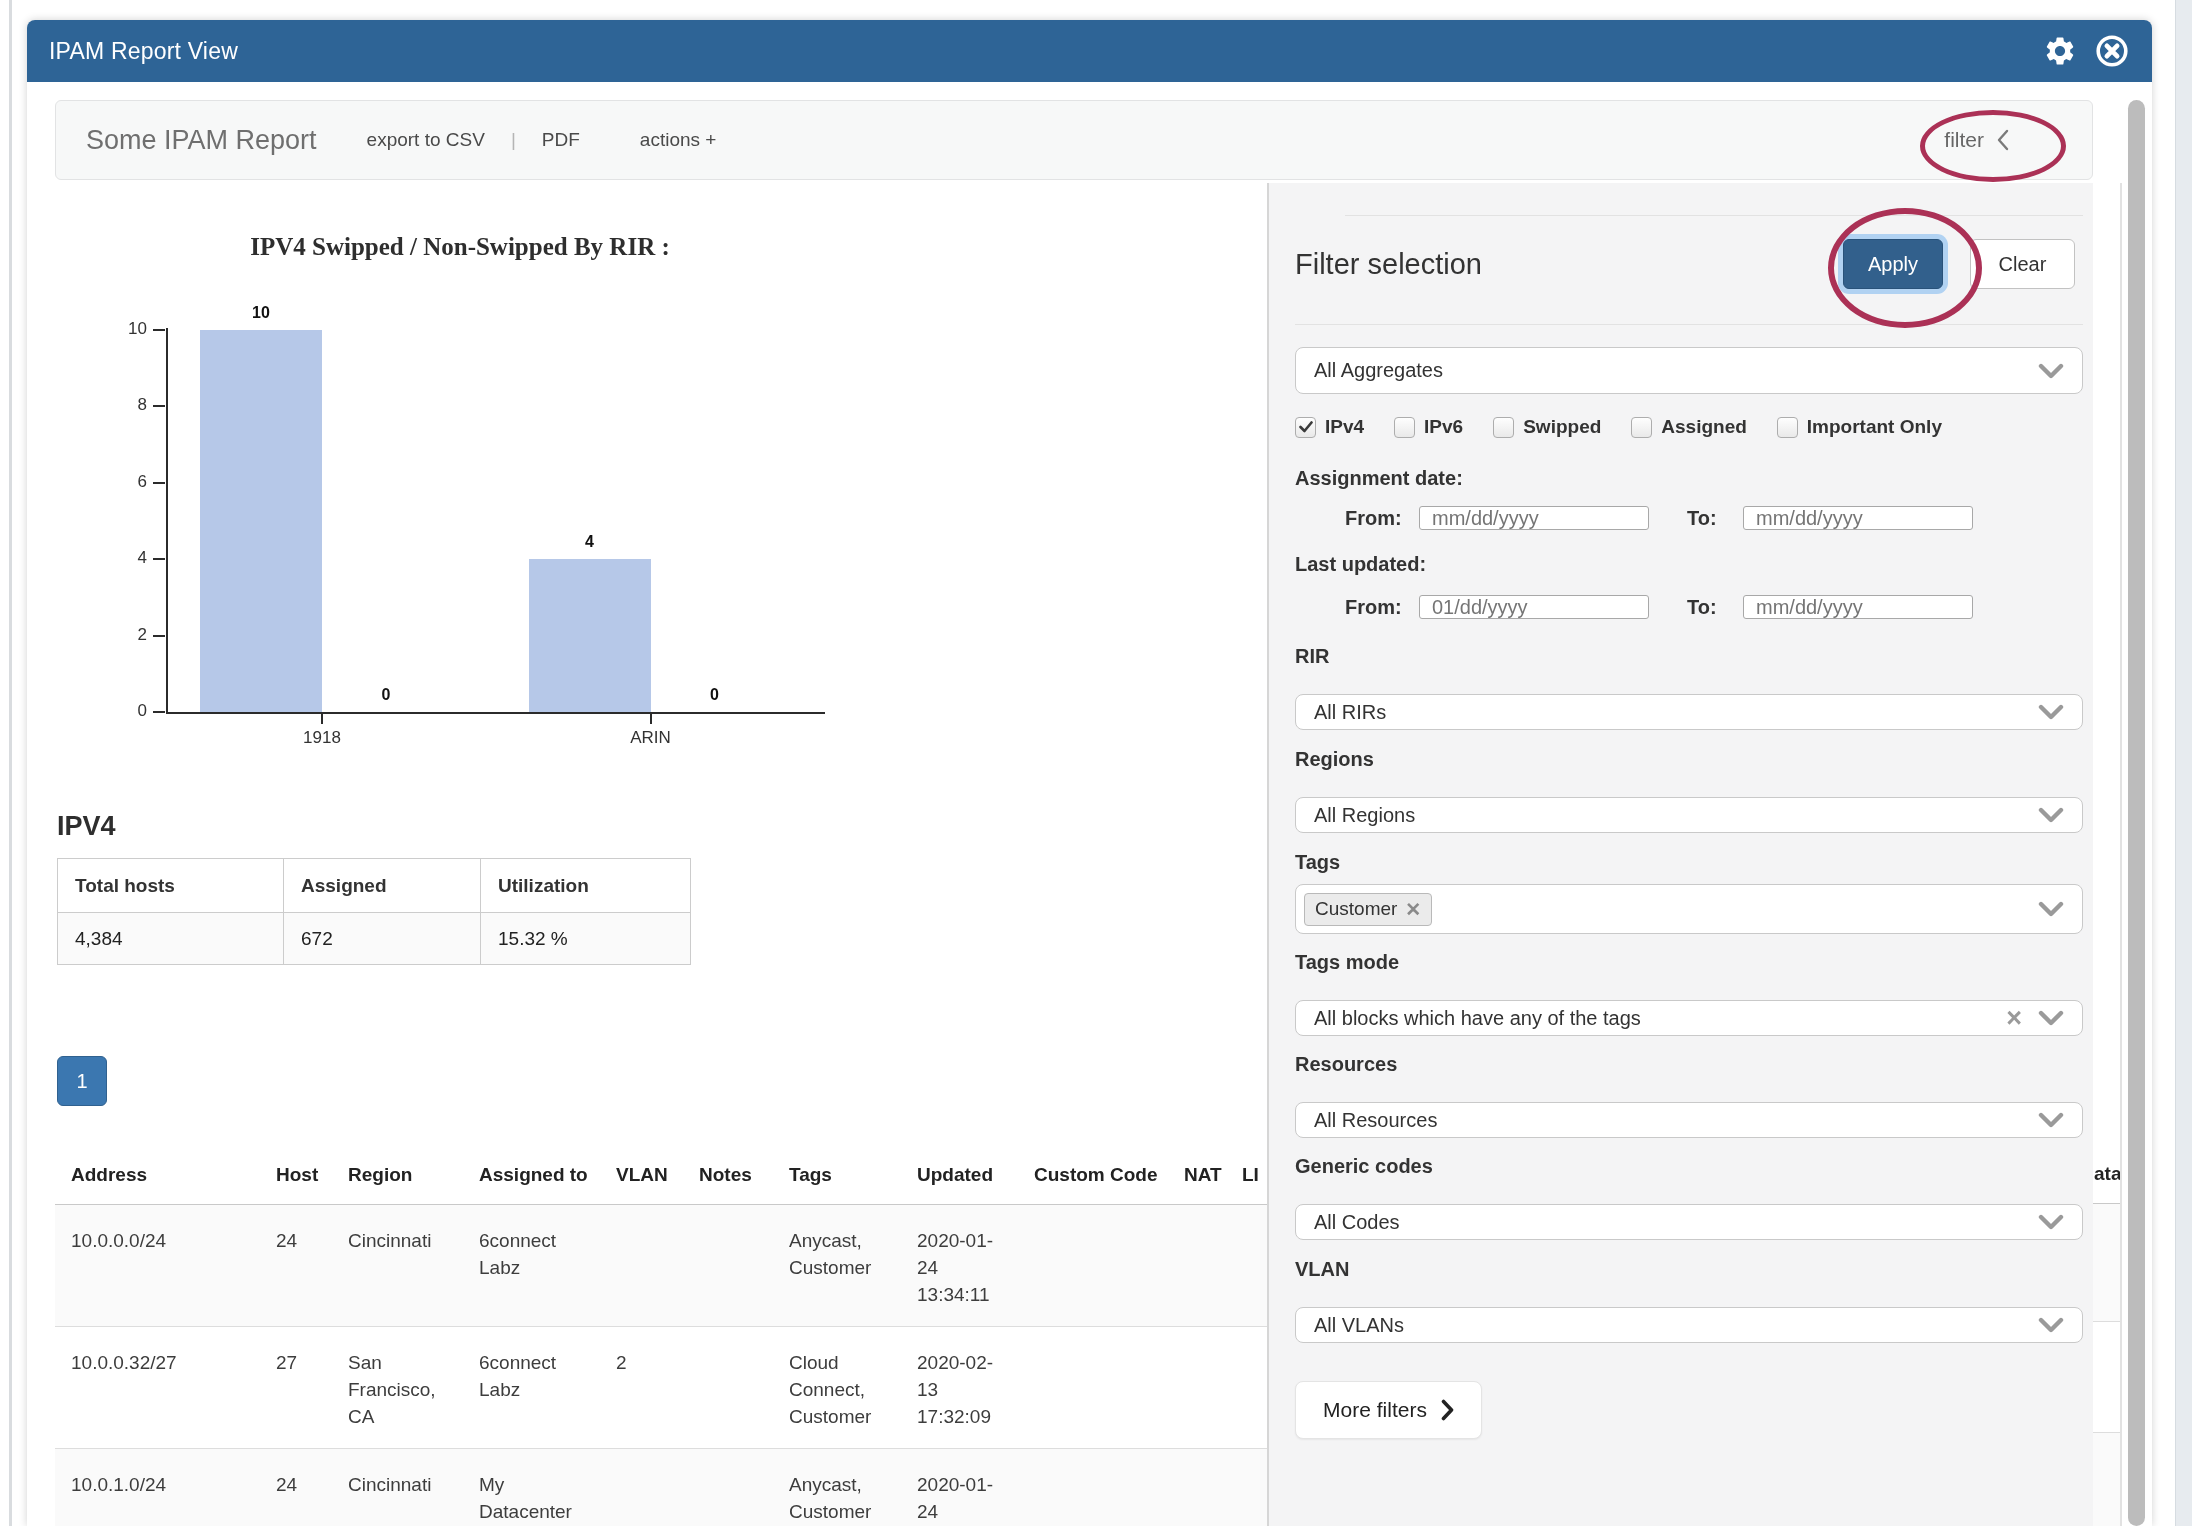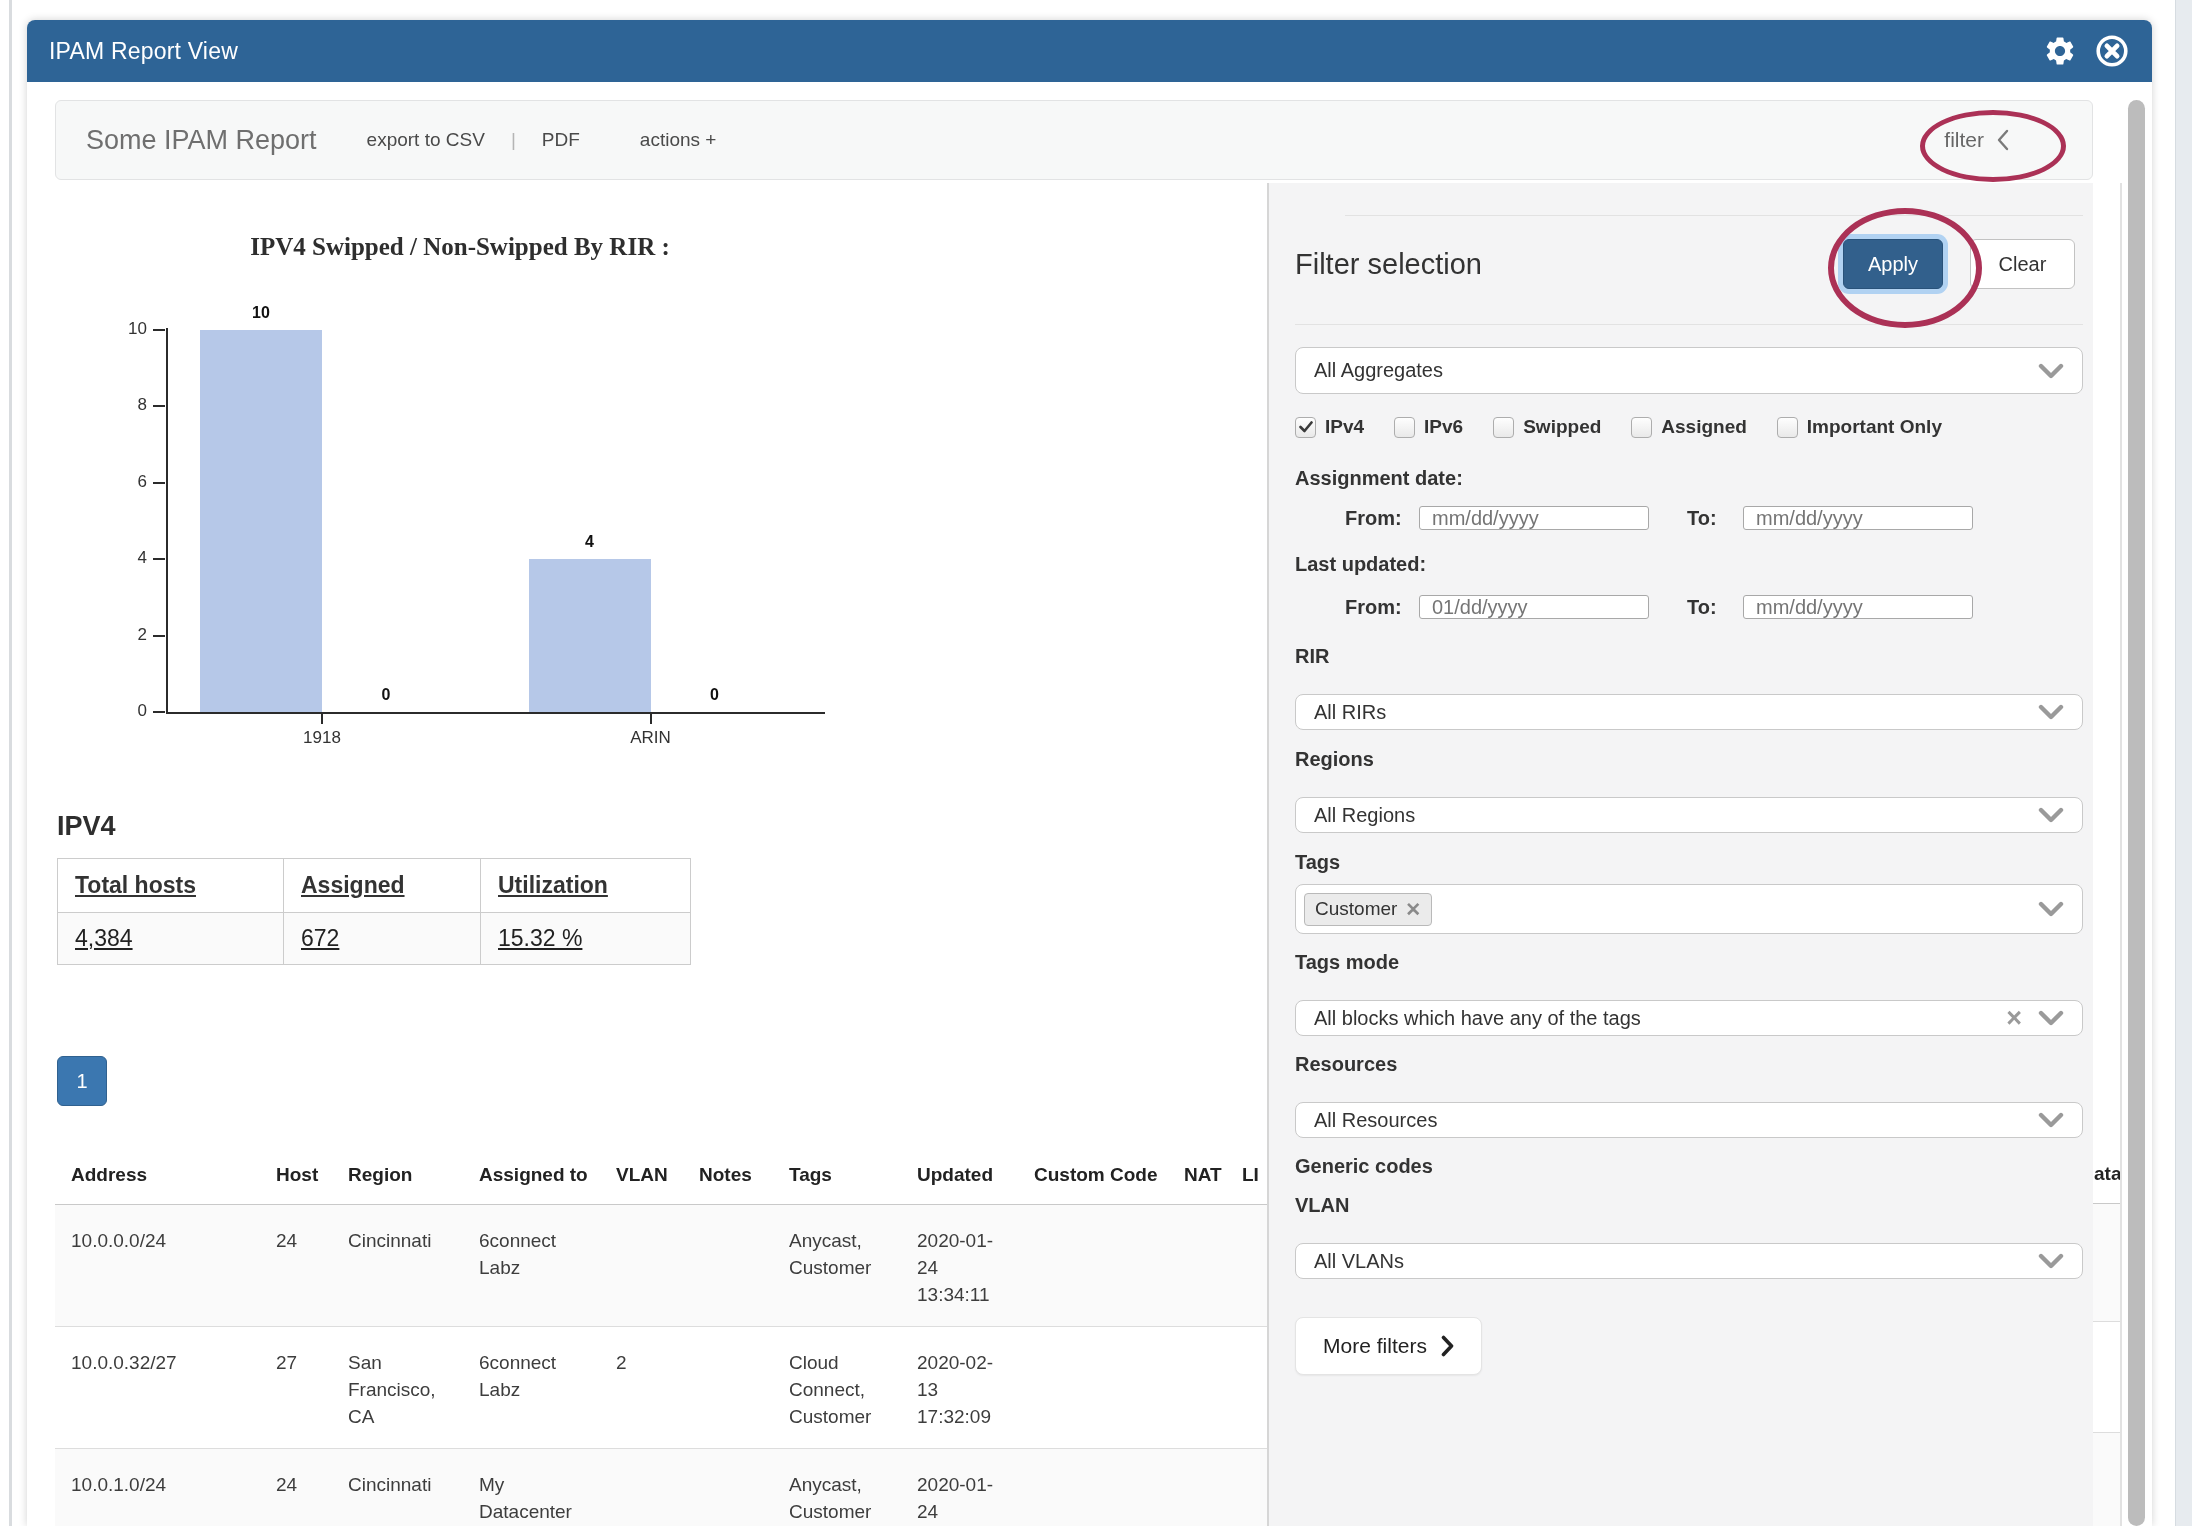--- a/index.html
+++ b/index.html
@@ -47,21 +47,21 @@
   .bar { position:absolute; background:#b6c8e8; }
   .bar-label { position:absolute; font-size:16px; font-weight:bold; color:#111; text-align:center; }
   .ytick-label { position:absolute; font-size:17px; color:#333; text-align:right; }
   .ytick-dash { position:absolute; background:#2b2b2b; }
   .xtick { position:absolute; background:#2b2b2b; }
   .cat-label { position:absolute; font-size:17px; color:#333; text-align:center; }
 
   
   .ipv4-heading { position:absolute; left:2px; top:628px; font-size:27px; font-weight:bold; color:#2e2e2e; }
   .summary-table { position:absolute; left:2px; top:675px; border-collapse:collapse; }
-  .summary-table th, .summary-table td { border:1px solid #ccc; font-size:23px; text-align:left; padding:0 0 0 17px;text-decoration:underline; }
+  .summary-table th, .summary-table td { border:1px solid #ccc; font-size:19px; text-align:left; padding:0 0 0 17px; }
   .summary-table th { font-weight:bold; height:54px; background:#fff; }
   .summary-table td { height:52px; background:#fafafa; color:#222; }
 
   .page-btn { position:absolute; left:2px; top:873px; width:50px; height:50px; background:#3b77b0;
               border:1px solid #30618f; border-radius:6px; color:#fff; font-size:20px;
               display:flex; align-items:center; justify-content:center; cursor:pointer; }
 
   
   .records-table { position:absolute; left:0; top:965px; width:1391px; border-collapse:collapse; table-layout:fixed; }
   .records-table th { font-size:19px; font-weight:bold; color:#222; text-align:left;
@@ -435,20 +435,29 @@
           <span>All Resources</span>
           <span class="spacer"></span>
           <span class="chev-icon">
               <svg width="26" height="16" viewBox="0 0 26 16" fill="none">
                 <polyline points="3,3 13,13 23,3" stroke="#9a9a9a" stroke-width="4.4" stroke-linecap="round" stroke-linejoin="round"></polyline>
               </svg>
             </span>
         </div>
 
         <div class="fp-label mt18">Generic codes</div>
+        <div class="fp-select">
+          <span>All Codes</span>
+          <span class="spacer"></span>
+          <span class="chev-icon">
+              <svg width="26" height="16" viewBox="0 0 26 16" fill="none">
+                <polyline points="3,3 13,13 23,3" stroke="#9a9a9a" stroke-width="4.4" stroke-linecap="round" stroke-linejoin="round"></polyline>
+              </svg>
+            </span>
+        </div>
 
         <div class="fp-label mt19">VLAN</div>
         <div class="fp-select">
           <span>All VLANs</span>
           <span class="spacer"></span>
           <span class="chev-icon">
               <svg width="26" height="16" viewBox="0 0 26 16" fill="none">
                 <polyline points="3,3 13,13 23,3" stroke="#9a9a9a" stroke-width="4.4" stroke-linecap="round" stroke-linejoin="round"></polyline>
               </svg>
             </span>

